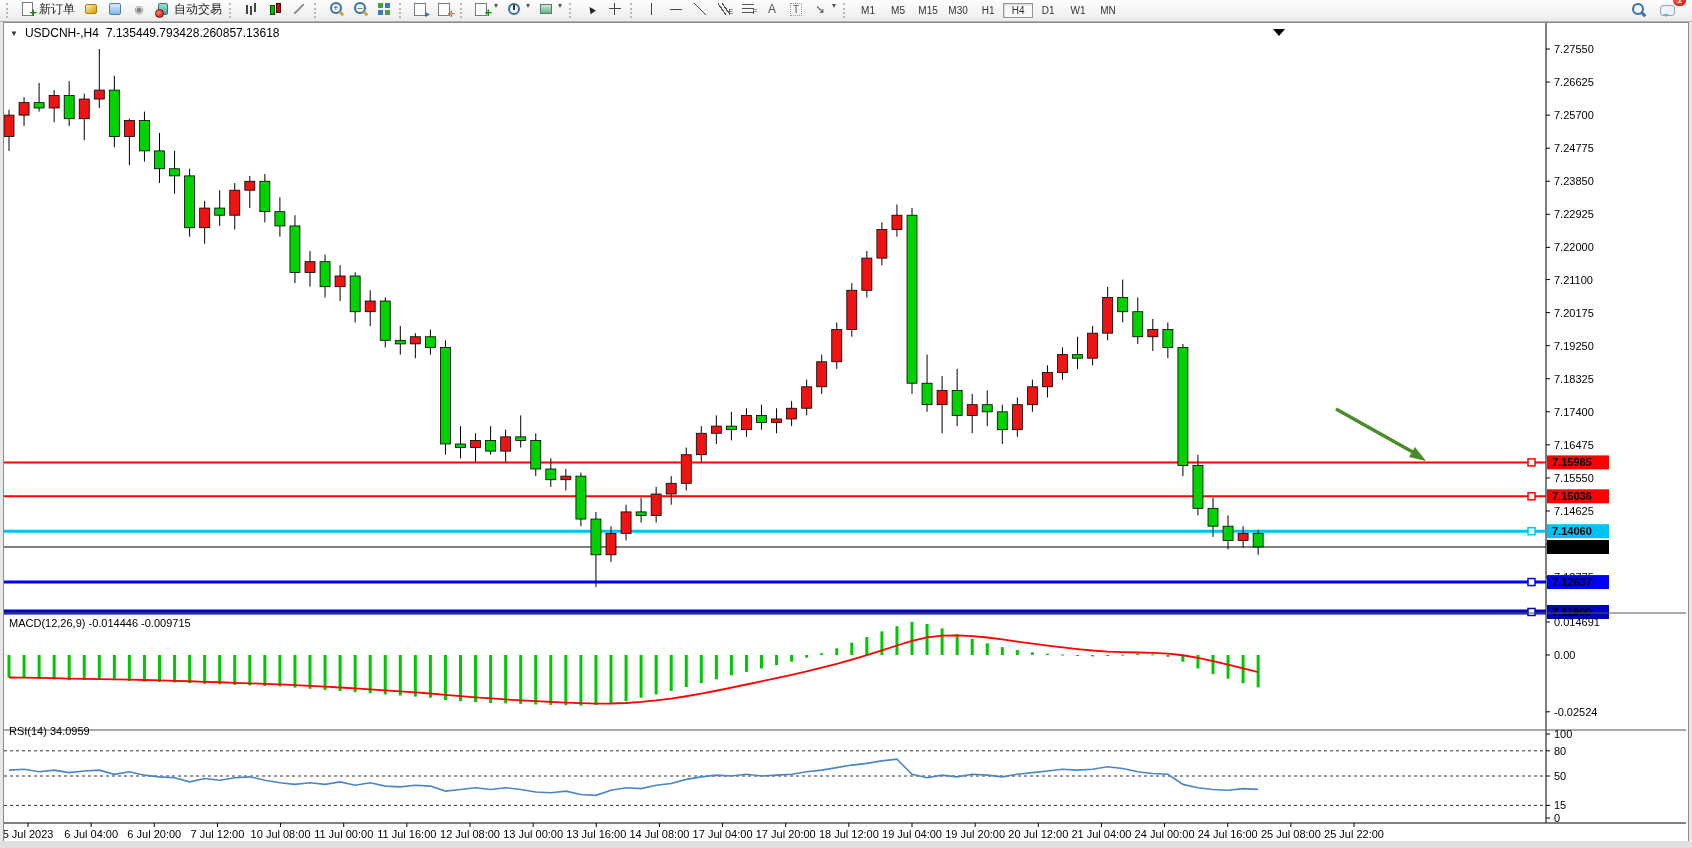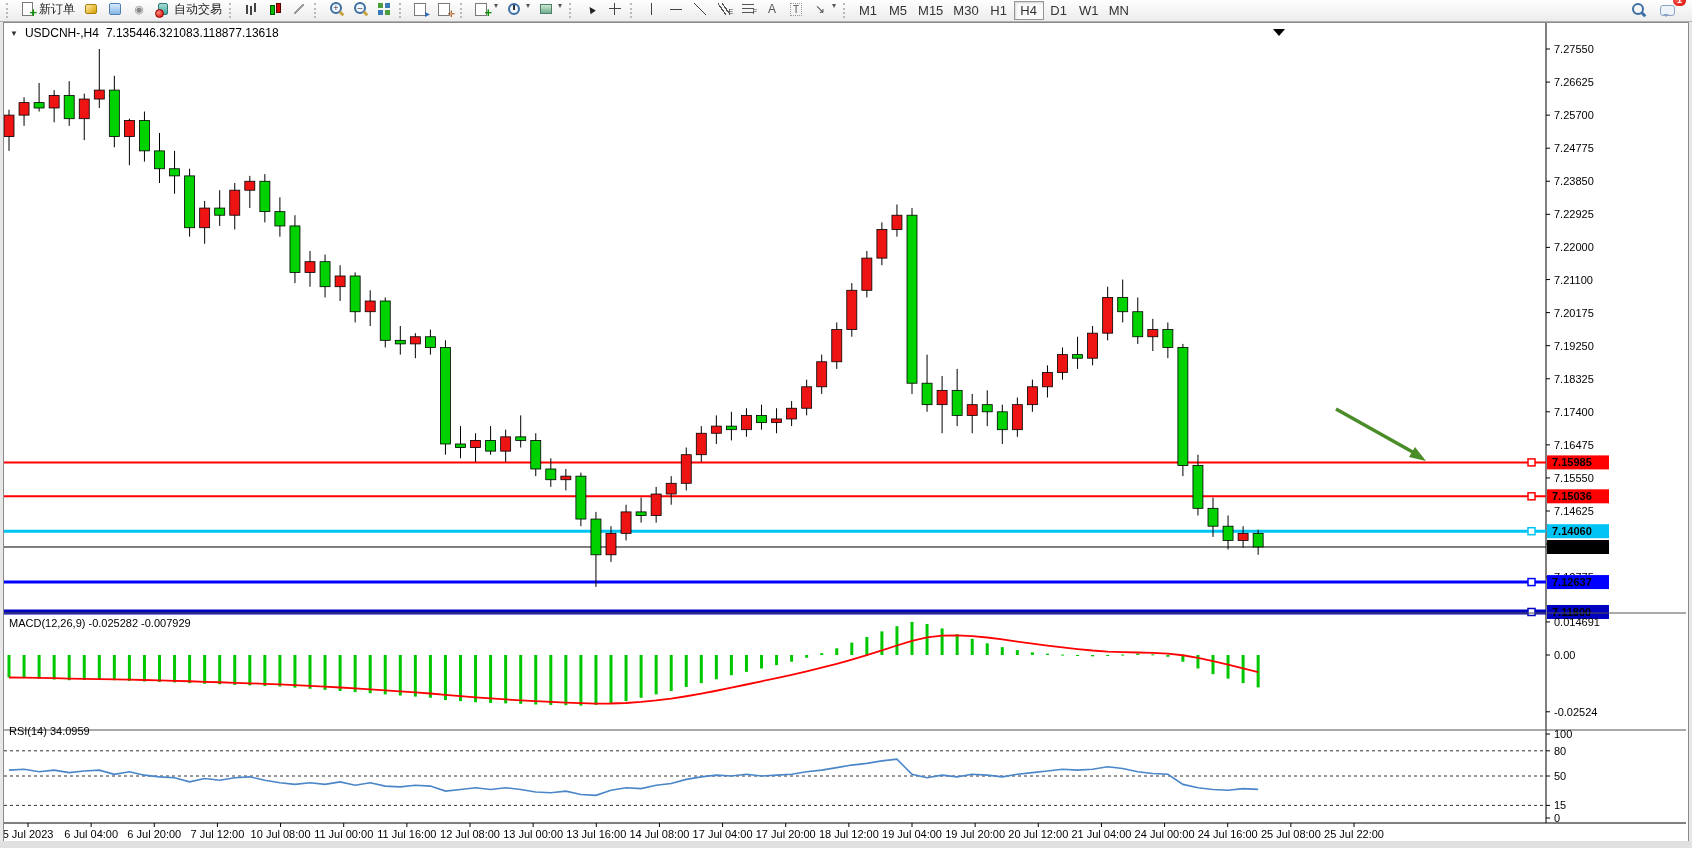--- a/index.html
+++ b/index.html
@@ -4,21 +4,21 @@
 <style>
   html,body{margin:0;padding:0;width:1692px;height:848px;background:#e8e8e8;
     font-family:"Liberation Sans",sans-serif;overflow:hidden;position:relative}
   
   .toolbar{height:21px;background:linear-gradient(#fefefe,#ececec);
     border-bottom:1px solid #b0b0b0;display:flex;align-items:center;padding:0 3px;position:relative;z-index:10}
   .grip{width:5px;height:15px;border-left:2px dotted #b9b9b9;margin:0 3px}
   .tbtn{height:19px;display:inline-flex;align-items:flex-start;gap:3px;padding:4px 3px;
     font-size:12px;color:#222;border:1px solid transparent;border-radius:2px}
   .dd{font-size:8px;color:#555;margin-left:1px}
-  .tf{min-width:20px;text-align:center;font-size:13px;color:#333;padding:1px 4px;border:1px solid transparent}
+  .tf{min-width:20px;text-align:center;font-size:10px;color:#333;padding:1px 4px;border:1px solid transparent}
   .tf.active{background:#fafafa;border:1px solid #979797;box-shadow:inset 1px 1px 2px #d4d4d4}
   .right-group{margin-left:auto;display:flex;align-items:center;gap:6px;padding-right:6px}
   
   .ic{width:16px;height:16px;display:inline-block;position:relative;font-size:11px;line-height:16px;text-align:center;flex:none}
   .ic-neworder::before{content:"";position:absolute;left:2px;top:1px;width:9px;height:12px;background:#fff;border:1px solid #7a7a7a}
   .ic-neworder::after{content:"+";position:absolute;right:-1px;bottom:-4px;color:#089000;font-weight:bold;font-size:13px}
   .ic-gold::before{content:"";position:absolute;inset:3px 2px;background:linear-gradient(135deg,#ffe9a8,#d8a200);border:1px solid #a87e08;border-radius:2px}
   .ic-bluewin::before{content:"";position:absolute;inset:2px;background:linear-gradient(#d9ebff,#85b5e6);border:1px solid #4d7fb5;border-radius:2px}
   .ic-signal::before{content:"◉";color:#8a8a8a}
   .ic-autotrade::before{content:"";position:absolute;inset:2px 3px;background:linear-gradient(#a8dcd6,#3fa69e);border:1px solid #2b7a74;border-radius:2px}
@@ -193,26 +193,26 @@
     </span>
   </div>
 </div>
 
 <div class="chart-window">
   <div class="chart-header">
     <span class="tri">▼</span>
     <span>USDCNH-,H4</span>
     <span style="display:flex;">
       <span>7.13544</span>
-      <span>6.32108</span>
-      <span>3.11887</span>
+      <span>9.79342</span>
+      <span>8.26085</span>
       <span>7.13618</span>
     </span>
   </div>
-  <div class="pane-label" id="macd-label">MACD(12,26,9) -0.025282 -0.007929</div>
+  <div class="pane-label" id="macd-label">MACD(12,26,9) -0.014446 -0.009715</div>
   <div class="pane-label" id="rsi-label">RSI(14) 34.0959</div>
   <svg id="cv" width="1682" height="816" viewBox="0 0 1682 816">
       <g>
         <line x1="1542" y1="0" x2="1542" y2="800" stroke="#000" stroke-width="1"></line>
         <line x1="1542" y1="26" x2="1546" y2="26" stroke="#000"></line>
         <text x="1550" y="30" font-size="11">7.27550</text>
         <line x1="1542" y1="59.06412499999914" x2="1546" y2="59.06412499999914" stroke="#000"></line>
         <text x="1550" y="63.06412499999914" font-size="11">7.26625</text>
         <line x1="1542" y1="92.12825000000144" x2="1546" y2="92.12825000000144" stroke="#000"></line>
         <text x="1550" y="96.12825000000144" font-size="11">7.25700</text>

